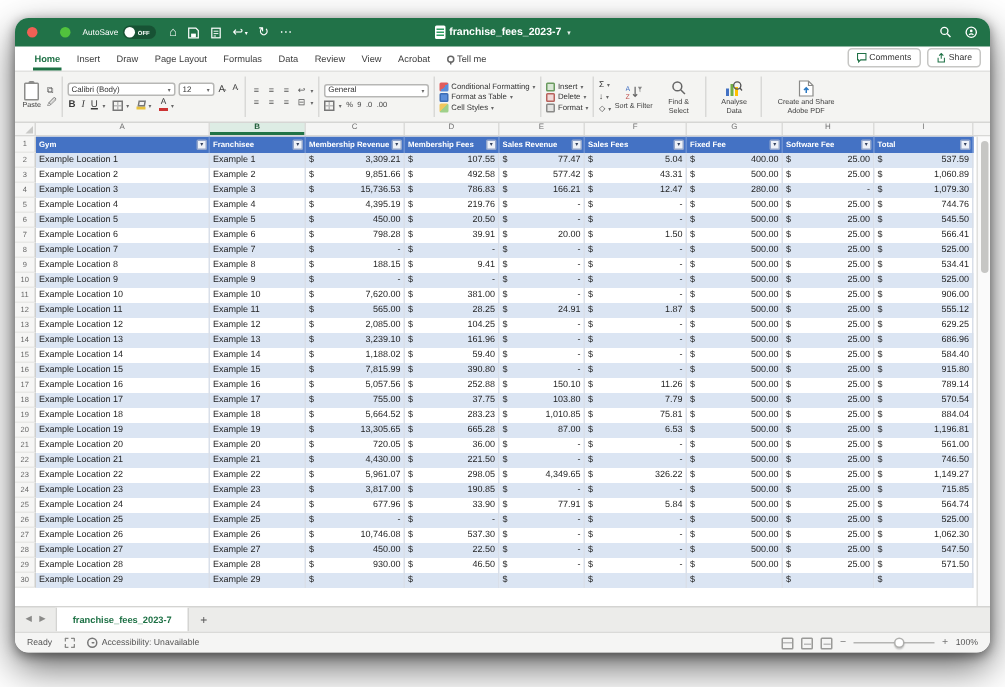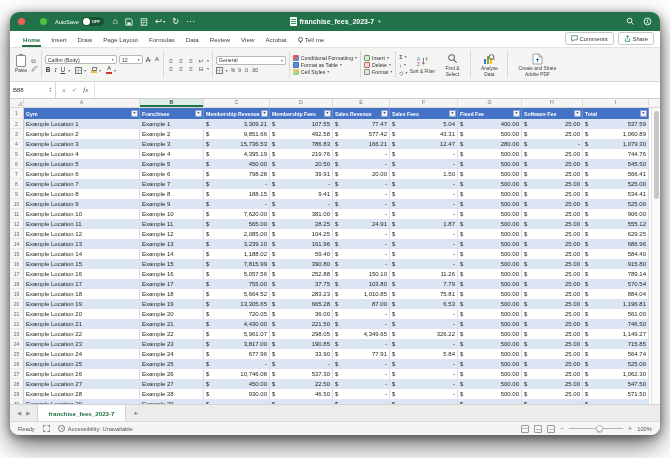--- a/index.html
+++ b/index.html
@@ -417,35 +417,20 @@
           <svg width="11" height="12" viewBox="0 0 11 12">
               <path d="M1 1h6l3 3v7H1z" fill="#fff" stroke="#8a8a88" stroke-width="0.8"></path>
               <path d="M7 1v3h3" fill="none" stroke="#8a8a88" stroke-width="0.8"></path>
               <path d="M5.5 9V5.5M4 7l1.5-1.5L7 7" stroke="#2b79c2" fill="none" stroke-width="1"></path>
             </svg>
         </span>
         <span>Create and Share Adobe PDF</span>
       </div>
     </div>
 
-    <div class="formulabar">
-      <div class="namebox">
-        <span class="ref">B88</span>
-        <span class="stepper">
-            <span>▲</span>
-            <span>▼</span>
-          </span>
-      </div>
-      <div class="fxbtns">
-        <span class="x">×</span>
-        <span class="ck">✓</span>
-        <span class="fx">fx</span>
-      </div>
-      <div class="finput"></div>
-    </div>
 
     <div class="gridwrap">
       <div class="colheads" id="col-heads">
           <div class="corner"></div>
           <div class="colh" style="width: 116px;">A</div>
           <div class="colh sel" style="width: 64px;">B</div>
           <div class="colh" style="width: 66px;">C</div>
           <div class="colh" style="width: 63px;">D</div>
           <div class="colh" style="width: 57px;">E</div>
           <div class="colh" style="width: 68px;">F</div>

